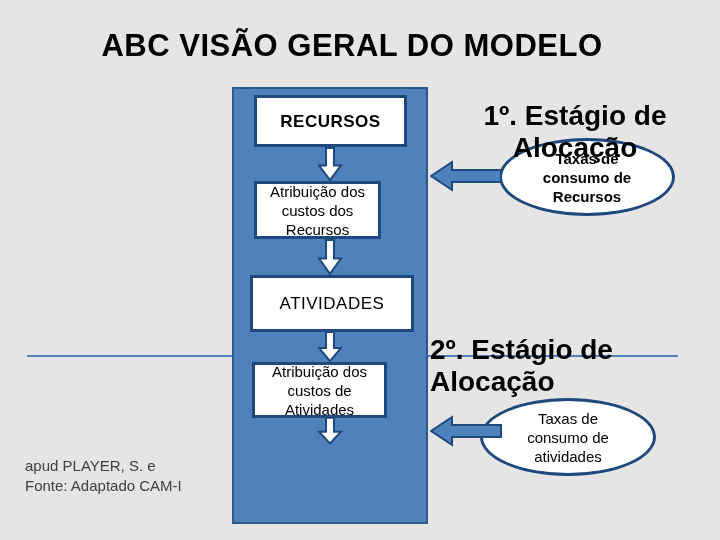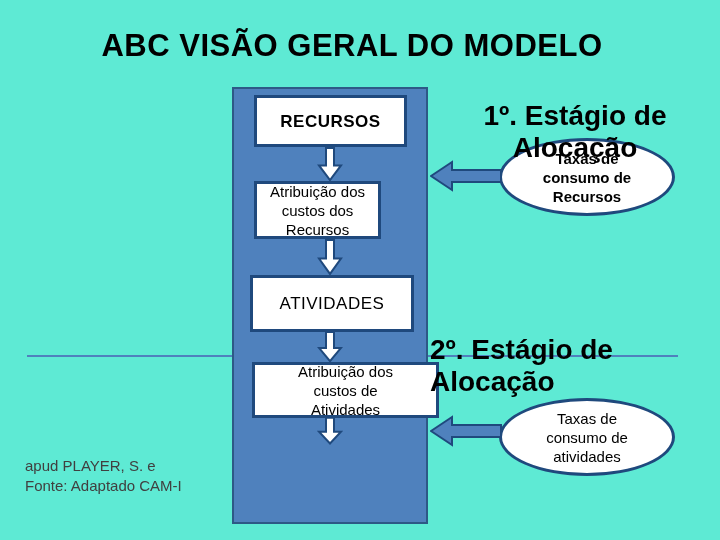--- a/index.html
+++ b/index.html
@@ -8,21 +8,21 @@
     --outline-navy:#1f497d;
     --line-blue:#4f81bd;
     --text-black:#000000;
     --note-gray:#404040;
   }
   *{margin:0;padding:0;box-sizing:border-box;}
   html,body{background:#ffffff;}
   .slide{
     position:relative;
     width:720px;height:540px;
-    background:#5eead4;
+    background:#e5e5e5;
     overflow:hidden;
     font-family:"Liberation Sans", sans-serif;
     color:var(--text-black);
   }
   .title{
     position:absolute;left:40px;top:28px;width:624px;
     text-align:center;
     font-size:31px;font-weight:bold;letter-spacing:0.5px;
   }
   .stage-line{
@@ -41,21 +41,21 @@
     background:#ffffff;
     border:3px solid var(--outline-navy);
     display:flex;align-items:center;justify-content:center;
     text-align:center;
     font-size:15px;line-height:19px;
   }
   .fbox .inner{display:block;width:120px;}
   .box-recursos{left:254px;top:95px;width:153px;height:52px;font-size:17px;font-weight:bold;letter-spacing:0.5px;}
   .box-atrib-recursos{left:254px;top:181px;width:127px;height:58px;}
   .box-atividades{left:250px;top:275px;width:164px;height:57px;font-size:17px;letter-spacing:0.5px;}
-  .box-atrib-atividades{left:252px;top:362px;width:187px;height:56px;}
+  .box-atrib-atividades{left:252px;top:362px;width:135px;height:56px;}
   .box-objetos{left:252px;top:444px;width:155px;height:58px;}
   .down-arrow{position:absolute;left:317px;width:26px;z-index:3;display:block;}
   .da1{top:147px;height:35px;}
   .da2{top:239px;height:37px;}
   .da3{top:331px;height:32px;}
   .da4{top:417px;height:28px;}
   .stage-heading{
     position:absolute;z-index:3;
     font-size:28px;font-weight:bold;
   }
@@ -66,21 +66,21 @@
     width:176px;height:78px;
     background:#ffffff;
     border:3px solid var(--outline-navy);
     border-radius:50%;
     display:flex;align-items:center;justify-content:center;
     text-align:center;
     font-size:15px;line-height:19px;
   }
   .ellipse .inner{display:block;width:116px;}
   .e1{left:499px;top:138px;font-weight:bold;}
-  .e2{left:499px;top:398px;align-items:center;}
+  .e2{left:480px;top:398px;align-items:center;}
   .left-arrow{position:absolute;width:72px;height:34px;z-index:3;display:block;}
   .la1{left:430px;top:159px;}
   .la2{left:430px;top:414px;}
   .source-note{
     position:absolute;left:25px;top:456px;width:215px;
     font-size:15px;line-height:19.5px;
     color:var(--note-gray);
   }
   .source-note span{display:block;}
 </style>

